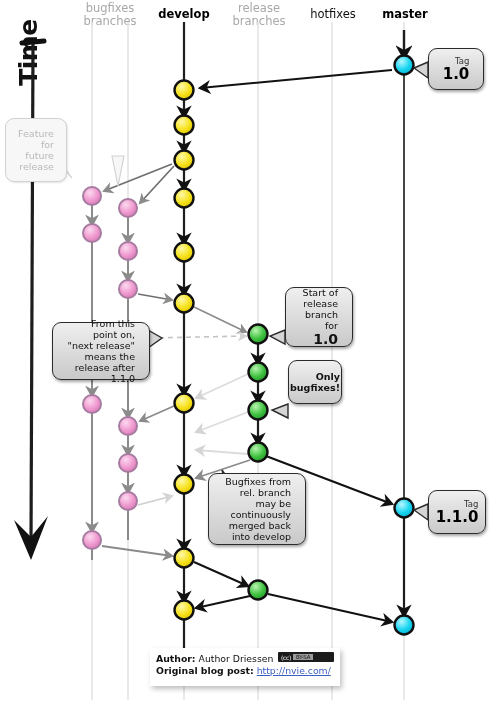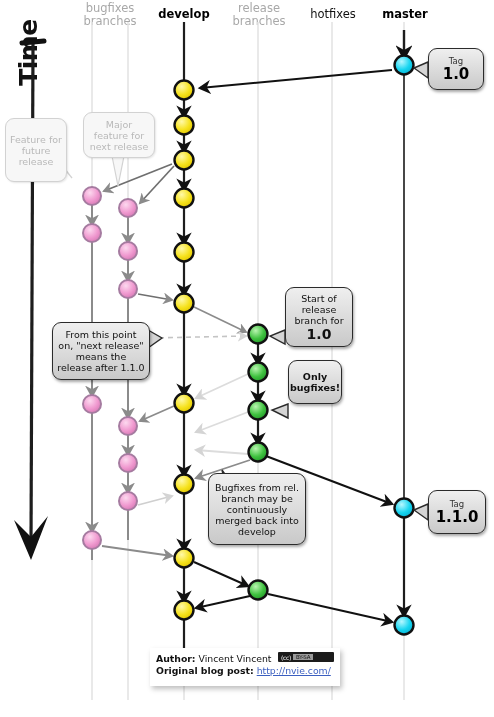--- a/index.html
+++ b/index.html
@@ -8,21 +8,21 @@
   svg.layer{position:absolute;left:0;top:0;width:494px;height:717px;}
   .hdr{position:absolute;text-align:center;font-size:11.5px;line-height:12.5px;}
   .hdr.bold{font-weight:bold;color:#000;}
   .hdr.grey{color:#a8a8a8;}
   .hdr.plain{color:#111;}
   .timelabel{position:absolute;left:-9px;top:38px;width:74px;text-align:center;
     font-size:25px;font-weight:bold;color:#111;
     transform:rotate(-90deg);transform-origin:50% 50%;letter-spacing:-0.5px;}
   .callout{position:absolute;box-sizing:border-box;border-radius:9px;
     text-align:center;display:flex;align-items:center;justify-content:center;}
-  .callout .inner{padding:2px 4px;width:100%;}
+  .callout .inner{padding:2px 14px;width:100%;text-align:right;}
   .co-dark{background:linear-gradient(#efefef,#c9c9c9);border:1.6px solid #2b2b2b;
     color:#111;box-shadow:1px 2px 3px rgba(0,0,0,.35);}
   .co-light{background:#f7f7f7;border:1.4px solid #d2d2d2;color:#b9b9b9;
     box-shadow:1px 1px 2px rgba(0,0,0,.10);}
   .co-dark .inner{font-size:9.5px;line-height:11px;}
   .co-light .inner{font-size:9.5px;line-height:11px;}
   .tag .t1{font-size:8.5px;line-height:10px;color:#333;}
   .tag .t2{font-size:15px;font-weight:bold;line-height:16px;color:#000;}
   .footer{position:absolute;left:150px;top:648px;width:190px;height:38px;
     background:#fff;box-shadow:2px 3px 5px rgba(0,0,0,.25);}
@@ -233,23 +233,20 @@
       <path d="M228,496 L222,470 L240,496 Z" fill="#d5d5d5" stroke="#2b2b2b" stroke-width="1.4"></path>
       <path d="M428,62 L414,68 L428,78 Z" fill="#d5d5d5" stroke="#2b2b2b" stroke-width="1.4"></path>
       <path d="M428,504 L414,510 L428,520 Z" fill="#d5d5d5" stroke="#2b2b2b" stroke-width="1.4"></path>
     </g>
   </svg>
 
   <div class="callout co-light" style="left:5px;top:118px;width:62px;height:64px;">
     <div class="inner">Feature for future release</div>
   </div>
 
-  <div class="callout co-light" style="left:83px;top:112px;width:72px;height:46px;">
-    <div class="inner">Major feature for next release</div>
-  </div>
 
   <div class="callout co-dark" style="left:52px;top:322px;width:98px;height:58px;">
     <div class="inner">From this point on, "next release" means the release after 1.1.0</div>
   </div>
 
   <div class="callout co-dark" style="left:285px;top:287px;width:68px;height:60px;">
     <div class="inner">
       <div>Start of release branch for</div>
       <div style="font-size:14px;font-weight:bold;line-height:16px;">1.0</div>
     </div>
@@ -273,21 +270,21 @@
   <div class="callout co-dark tag" style="left:428px;top:490px;width:58px;height:44px;">
     <div class="inner">
       <div class="t1">Tag</div>
       <div class="t2">1.1.0</div>
     </div>
   </div>
 
   <div class="footer">
     <div class="line" style="padding-top:5px;">
       <b>Author:</b>
-      <span>Vincent Vincent</span>
+      <span>Author Driessen</span>
     </div>
     <div class="line">
       <b>Original blog post:</b>
       <a href="#">http://nvie.com/</a>
     </div>
     <div class="ccbadge">
       <span class="cc">(cc)</span>
       <span class="by">BY-SA</span>
     </div>
   </div>

